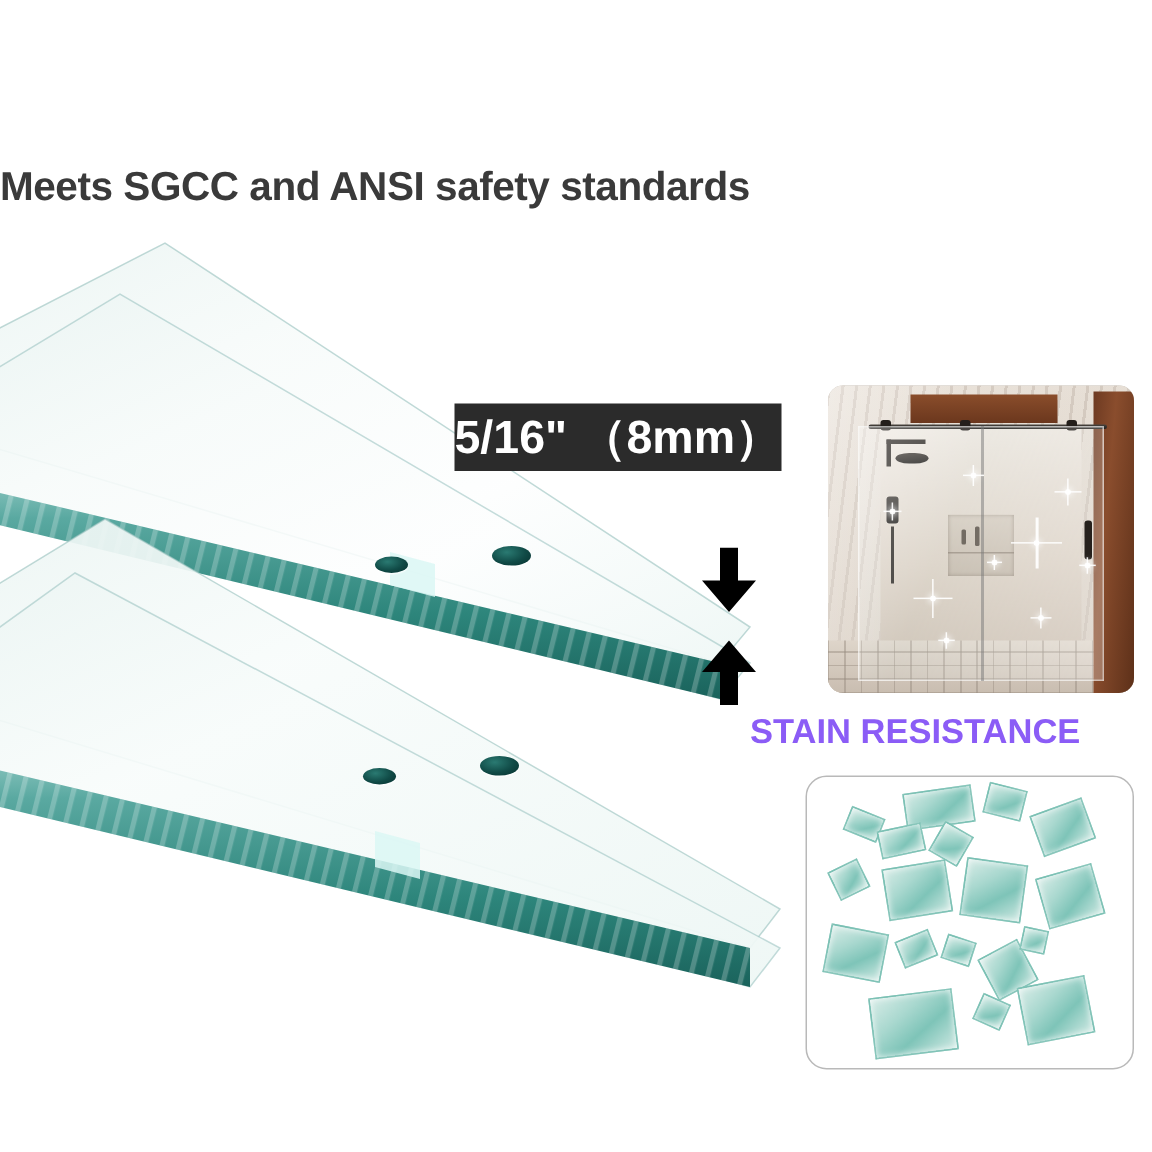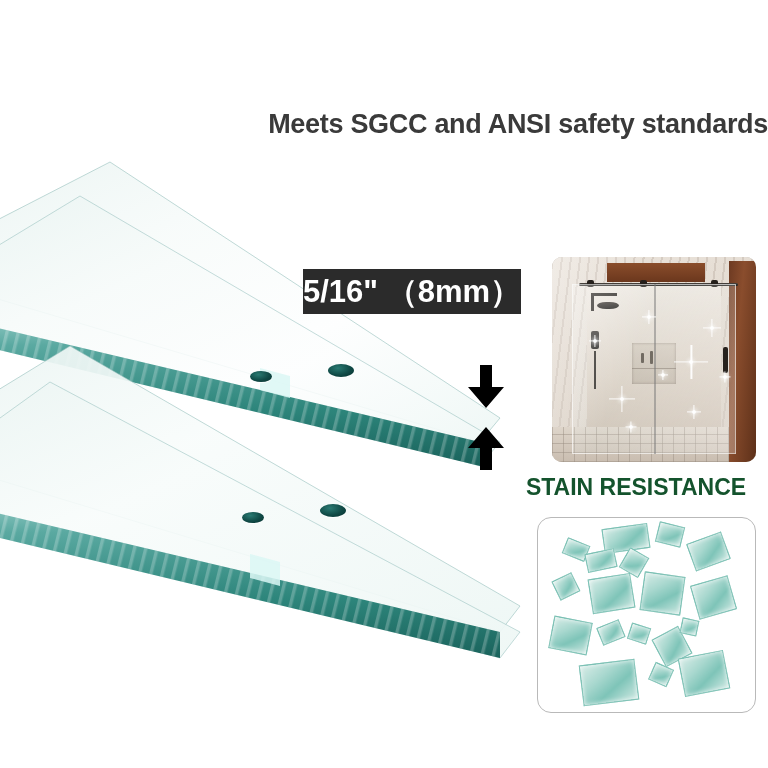--- a/index.html
+++ b/index.html
@@ -16,21 +16,21 @@
 
   
   .title {
     position:absolute; left:0; top:44px; width:768px;
     text-align:center;
     font-size:52px; font-weight:bold; letter-spacing:-0.5px;
     color:#0d0d0d; line-height:1.05;
   }
   .subtitle {
     position:absolute; left:0; top:108px; width:768px;
-    text-align:right;
+    text-align:left;
     font-size:27px; font-weight:bold; letter-spacing:-0.3px;
     color:#3a3a3a; line-height:1.2;
   }
 
   
   .glass-wrap { position:absolute; left:-40px; top:150px; width:620px; height:560px; }
 
   .panel { position:absolute; left:0; top:0; width:620px; height:560px; }
 
   .hole {
@@ -163,24 +163,23 @@
   }
   .shard { position:absolute; }
   .shard > span {
     display:block; width:100%; height:100%;
     background:linear-gradient(145deg,#d7ece7 0%, #a9d8cf 35%, #7ec4b8 62%, #cfe9e3 100%);
     border:1px solid rgba(120,190,178,0.8);
     box-shadow:inset 0 0 5px rgba(255,255,255,0.85);
   }
 
   .caption {
-    position:absolute; width:248px; left:512px;
-    text-align:center;
+    position:absolute; width:248px; left:500px;
     font-size:23px; font-weight:bold; letter-spacing:0px;
-    color:#14532d;
+    color:#8b5cf6;
   }
   .cap-stain { top:474px; }
   .cap-temper { top:729px; }
 </style>
 </head>
 <body>
 
 <div class="stage">
 
   <div class="subtitle">Meets SGCC and ANSI safety standards</div>

